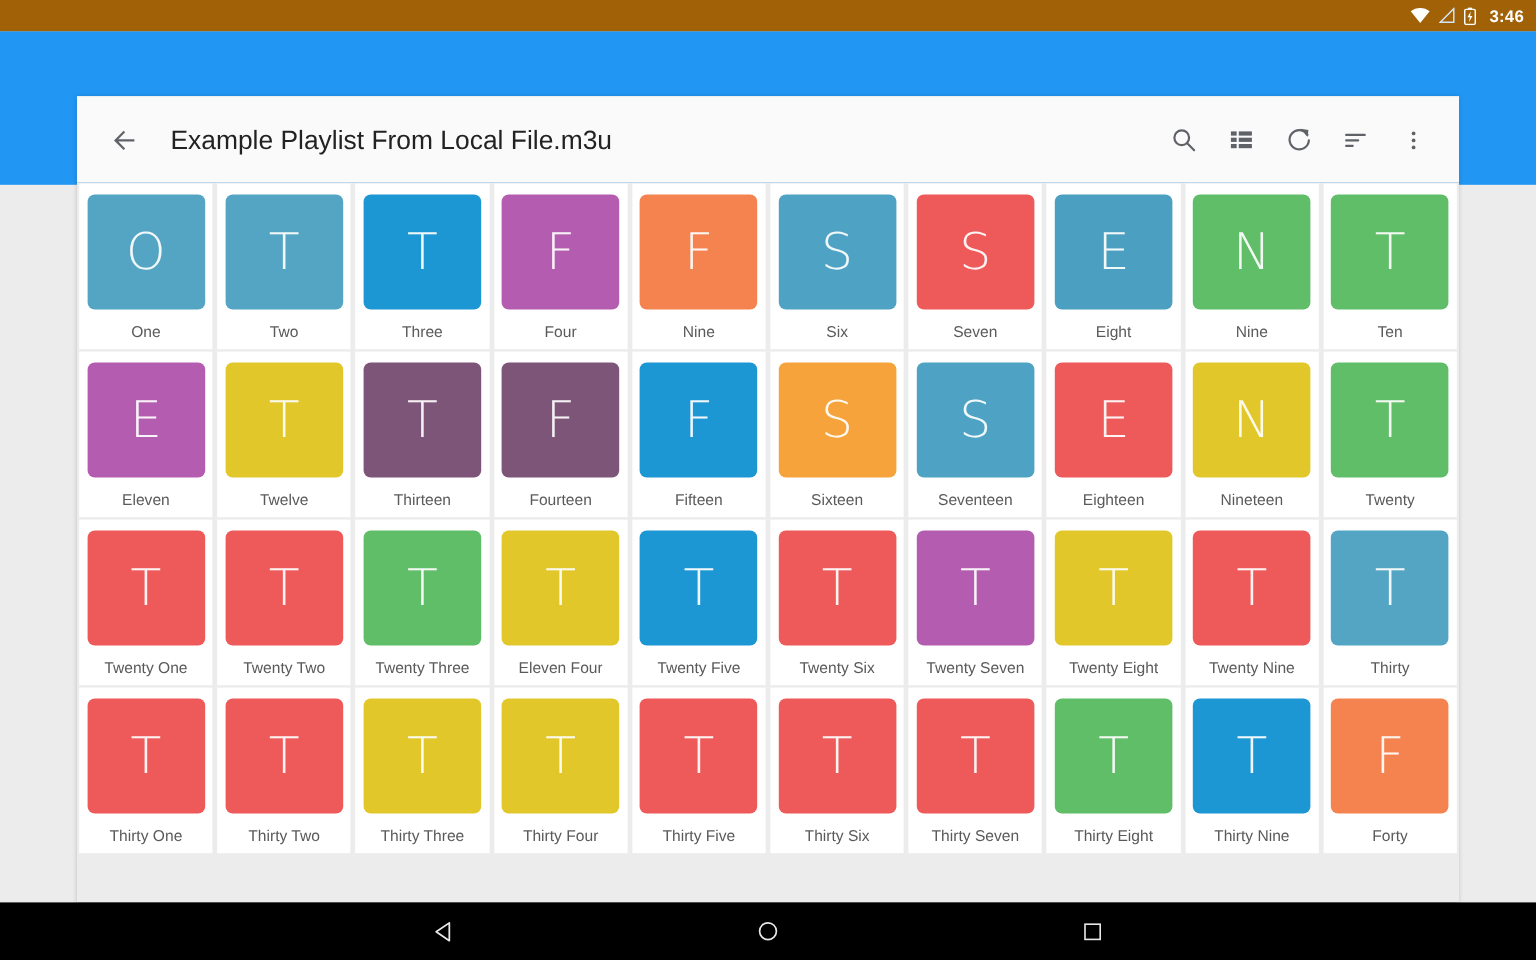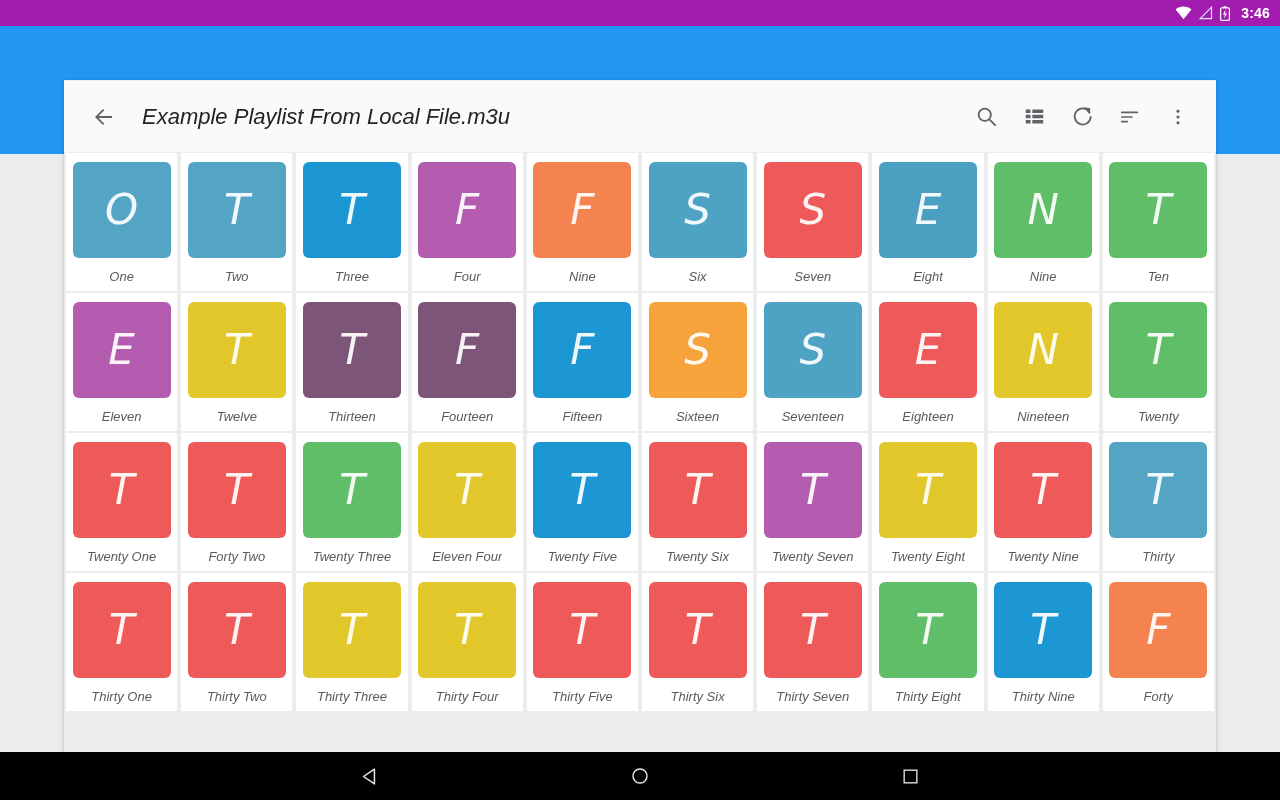--- a/index.html
+++ b/index.html
@@ -19,21 +19,21 @@
     background: #ececec;
     overflow: hidden;
   }
 
   
   .status-bar {
     position: absolute;
     top: 0; left: 0;
     width: 1280px;
     height: 26px;
-    background: #a21caf;
+    background: #a16207;
     display: flex;
     align-items: center;
     justify-content: flex-end;
     padding-right: 10px;
     z-index: 40;
   }
   .status-icons {
     display: flex;
     align-items: center;
     gap: 7px;
@@ -60,21 +60,20 @@
   
   .app-window {
     position: absolute;
     top: 80px;
     left: 64px;
     width: 1152px;
     height: 672px;
     z-index: 10;
     overflow: hidden;
     box-shadow: 0 1px 4px rgba(0,0,0,0.22);
-    font-style: italic;
   }
 
   
   .toolbar {
     height: 72px;
     background: #fafafa;
     display: flex;
     align-items: center;
     padding: 0 14px 0 16px;
     border-top: 1px solid #eceff1;
@@ -412,21 +411,21 @@
           </div>
           <div class="cell">
             <div class="card">
               <div class="tile" style="background: rgb(238, 90, 90);">T</div>
               <div class="card-label">Twenty One</div>
             </div>
           </div>
           <div class="cell">
             <div class="card">
               <div class="tile" style="background: rgb(238, 90, 90);">T</div>
-              <div class="card-label">Forty Two</div>
+              <div class="card-label">Twenty Two</div>
             </div>
           </div>
           <div class="cell">
             <div class="card">
               <div class="tile" style="background: rgb(96, 189, 104);">T</div>
               <div class="card-label">Twenty Three</div>
             </div>
           </div>
           <div class="cell">
             <div class="card">

